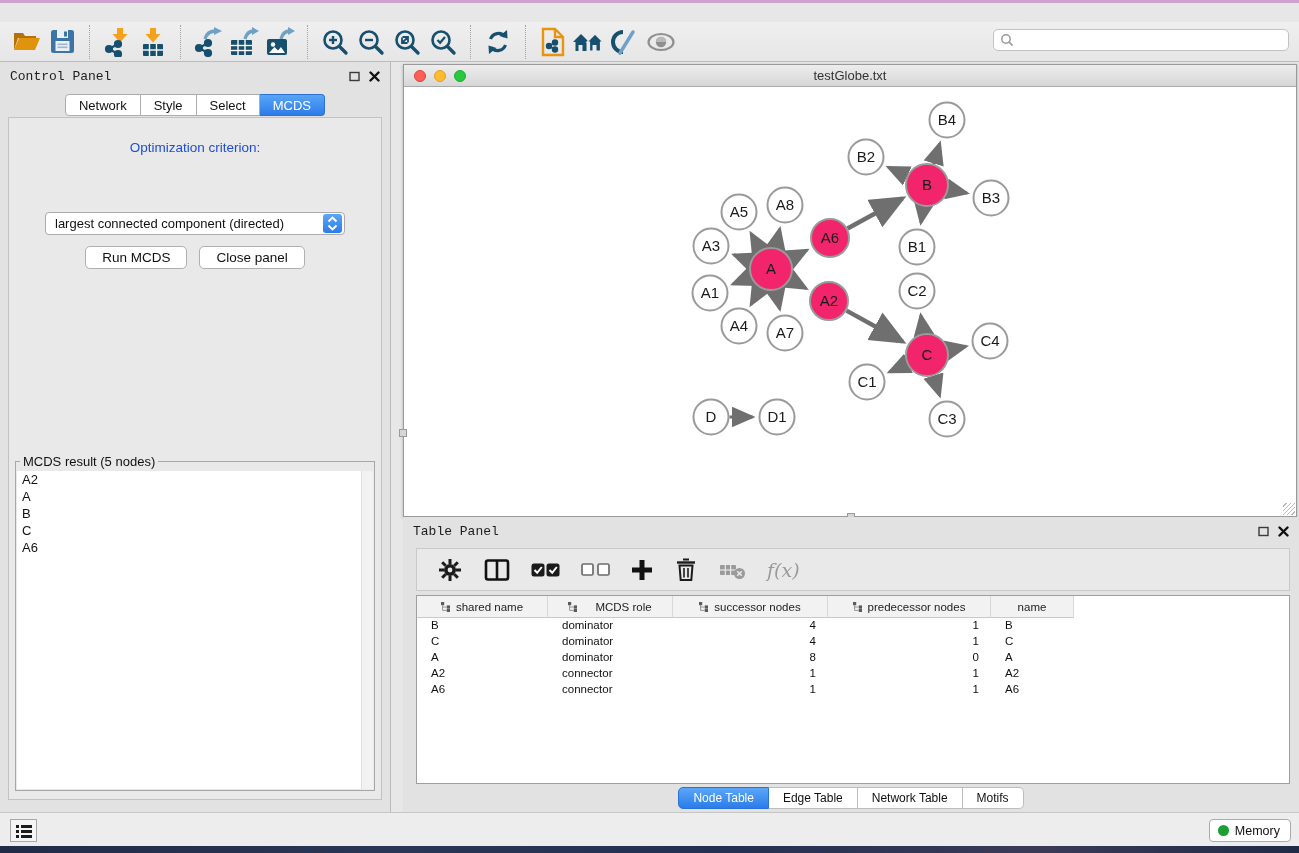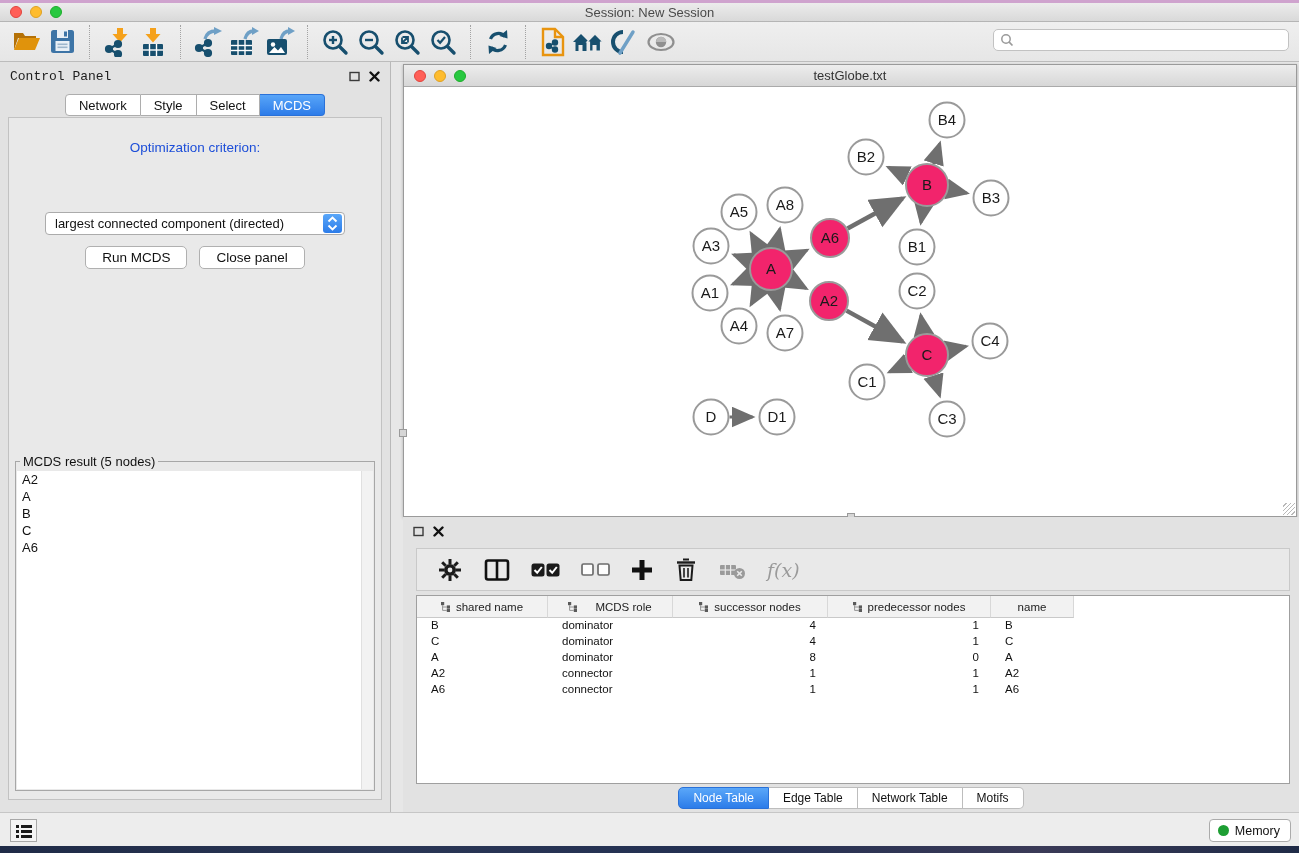--- a/index.html
+++ b/index.html
@@ -103,28 +103,20 @@
   .wall-bottom { position:absolute; left:0; top:846px; width:1299px; height:7px;
                  background:linear-gradient(90deg,#1f2b47,#2a3655 30%,#233052 55%,#3a3a57 80%,#1f2b47); }
 </style>
 </head>
 <body>
 
 <div id="app">
 
   <div class="wall-top"></div>
 
-  <div class="titlebar">
-    <div class="lights">
-      <div class="light red"></div>
-      <div class="light yellow"></div>
-      <div class="light green"></div>
-    </div>
-    <div class="title">Session: New Session</div>
-  </div>
 
   <div class="toolbar">
     <div class="tb-btn">
       <svg width="30" height="27" viewBox="0 0 30 27">
         <path d="M3 22 L3 5 L12 5 L14 8 L25 8 L25 10 L7 10 Z" fill="#b57106"></path>
         <path d="M3 22 L8 10 L29 10 L24 22 Z" fill="#e0930c"></path>
       </svg>
     </div>
     <div class="tb-btn">
       <svg width="27" height="27" viewBox="0 0 27 27">
@@ -404,20 +396,21 @@
           <text x="373" y="335" text-anchor="middle" font-size="15" fill="#1a1a1a" font-family="&quot;Liberation Sans&quot;, sans-serif">D1</text>
         </svg>
     </div>
     <div class="handle" style="left:-5px; top:364px;"></div>
     <div class="handle" style="left:443px; bottom:-5px;"></div>
     <div class="grip"></div>
   </div>
 
   <div class="table-panel">
     <div class="panel-head">
+      <div class="ph-title">Table Panel</div>
       <div class="ph-icons">
         <svg width="11" height="11" viewBox="0 0 11 11">
           <rect x="1" y="1.5" width="9" height="8" fill="none" stroke="#3a3a3a" stroke-width="1.4"></rect>
         </svg>
         <svg width="11" height="11" viewBox="0 0 11 11">
           <path d="M1.5 1.5 L9.5 9.5 M9.5 1.5 L1.5 9.5" stroke="#111" stroke-width="2.4" stroke-linecap="round"></path>
         </svg>
       </div>
     </div>
 

